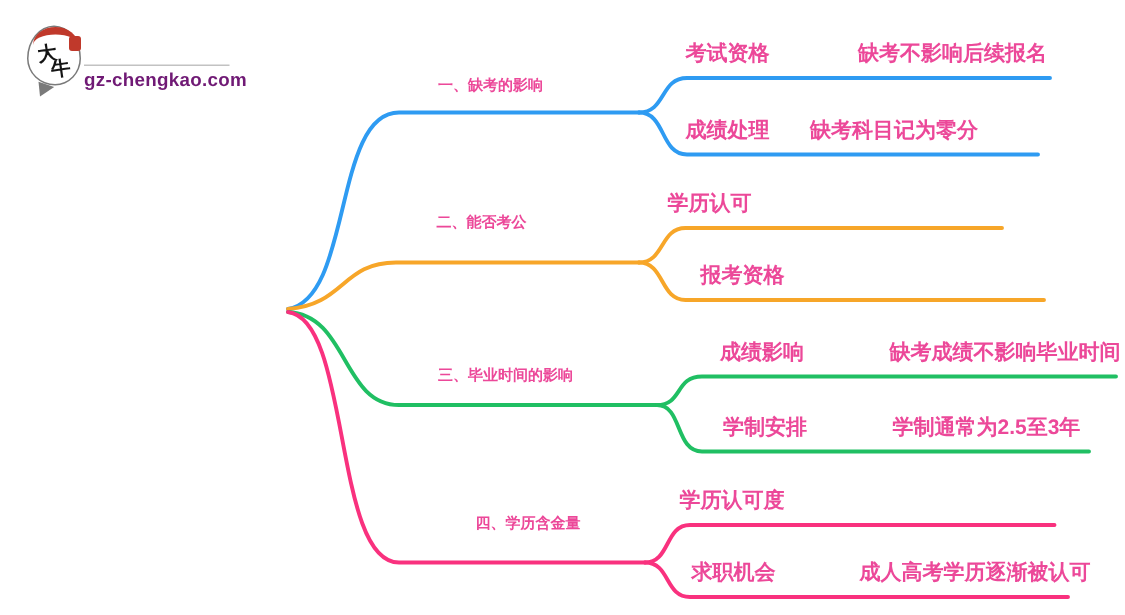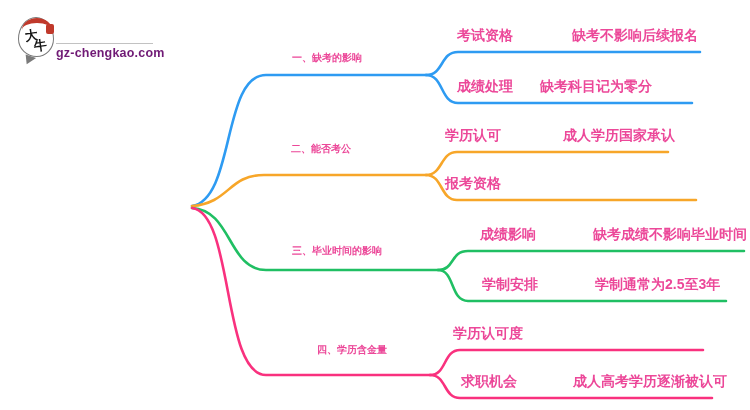--- a/index.html
+++ b/index.html
@@ -75,22 +75,21 @@
 
 
   <div class="txt bl" style="left:292px;top:48px;">一、缺考的影响</div>
   <div class="txt k" style="left:457px;top:26px;">考试资格</div>
   <div class="txt v" style="left:572px;top:26px;">缺考不影响后续报名</div>
   <div class="txt k" style="left:457px;top:77px;">成绩处理</div>
   <div class="txt v" style="left:540px;top:77px;">缺考科目记为零分</div>
 
   <div class="txt bl" style="left:291px;top:139px;">二、能否考公</div>
   <div class="txt k" style="left:445px;top:126px;">学历认可</div>
-  <div class="txt v" style="left:563px;top:126px;">成人学历国家承认</div>
-  <div class="txt k" style="left:445px;top:174px;">报考资格</div>
+  <div class="txt k" style="left:467px;top:174px;">报考资格</div>
 
   <div class="txt bl" style="left:292px;top:241px;">三、毕业时间的影响</div>
   <div class="txt k" style="left:480px;top:225px;">成绩影响</div>
   <div class="txt v" style="left:593px;top:225px;">缺考成绩不影响毕业时间</div>
   <div class="txt k" style="left:482px;top:275px;">学制安排</div>
   <div class="txt v" style="left:595px;top:275px;">学制通常为2.5至3年</div>
 
   <div class="txt bl" style="left:292px;top:340px;margin-left:25px;">四、学历含金量</div>
   <div class="txt k" style="left:453px;top:324px;">学历认可度</div>
   <div class="txt k" style="left:444px;top:372px;margin-left:17px;">求职机会</div>

